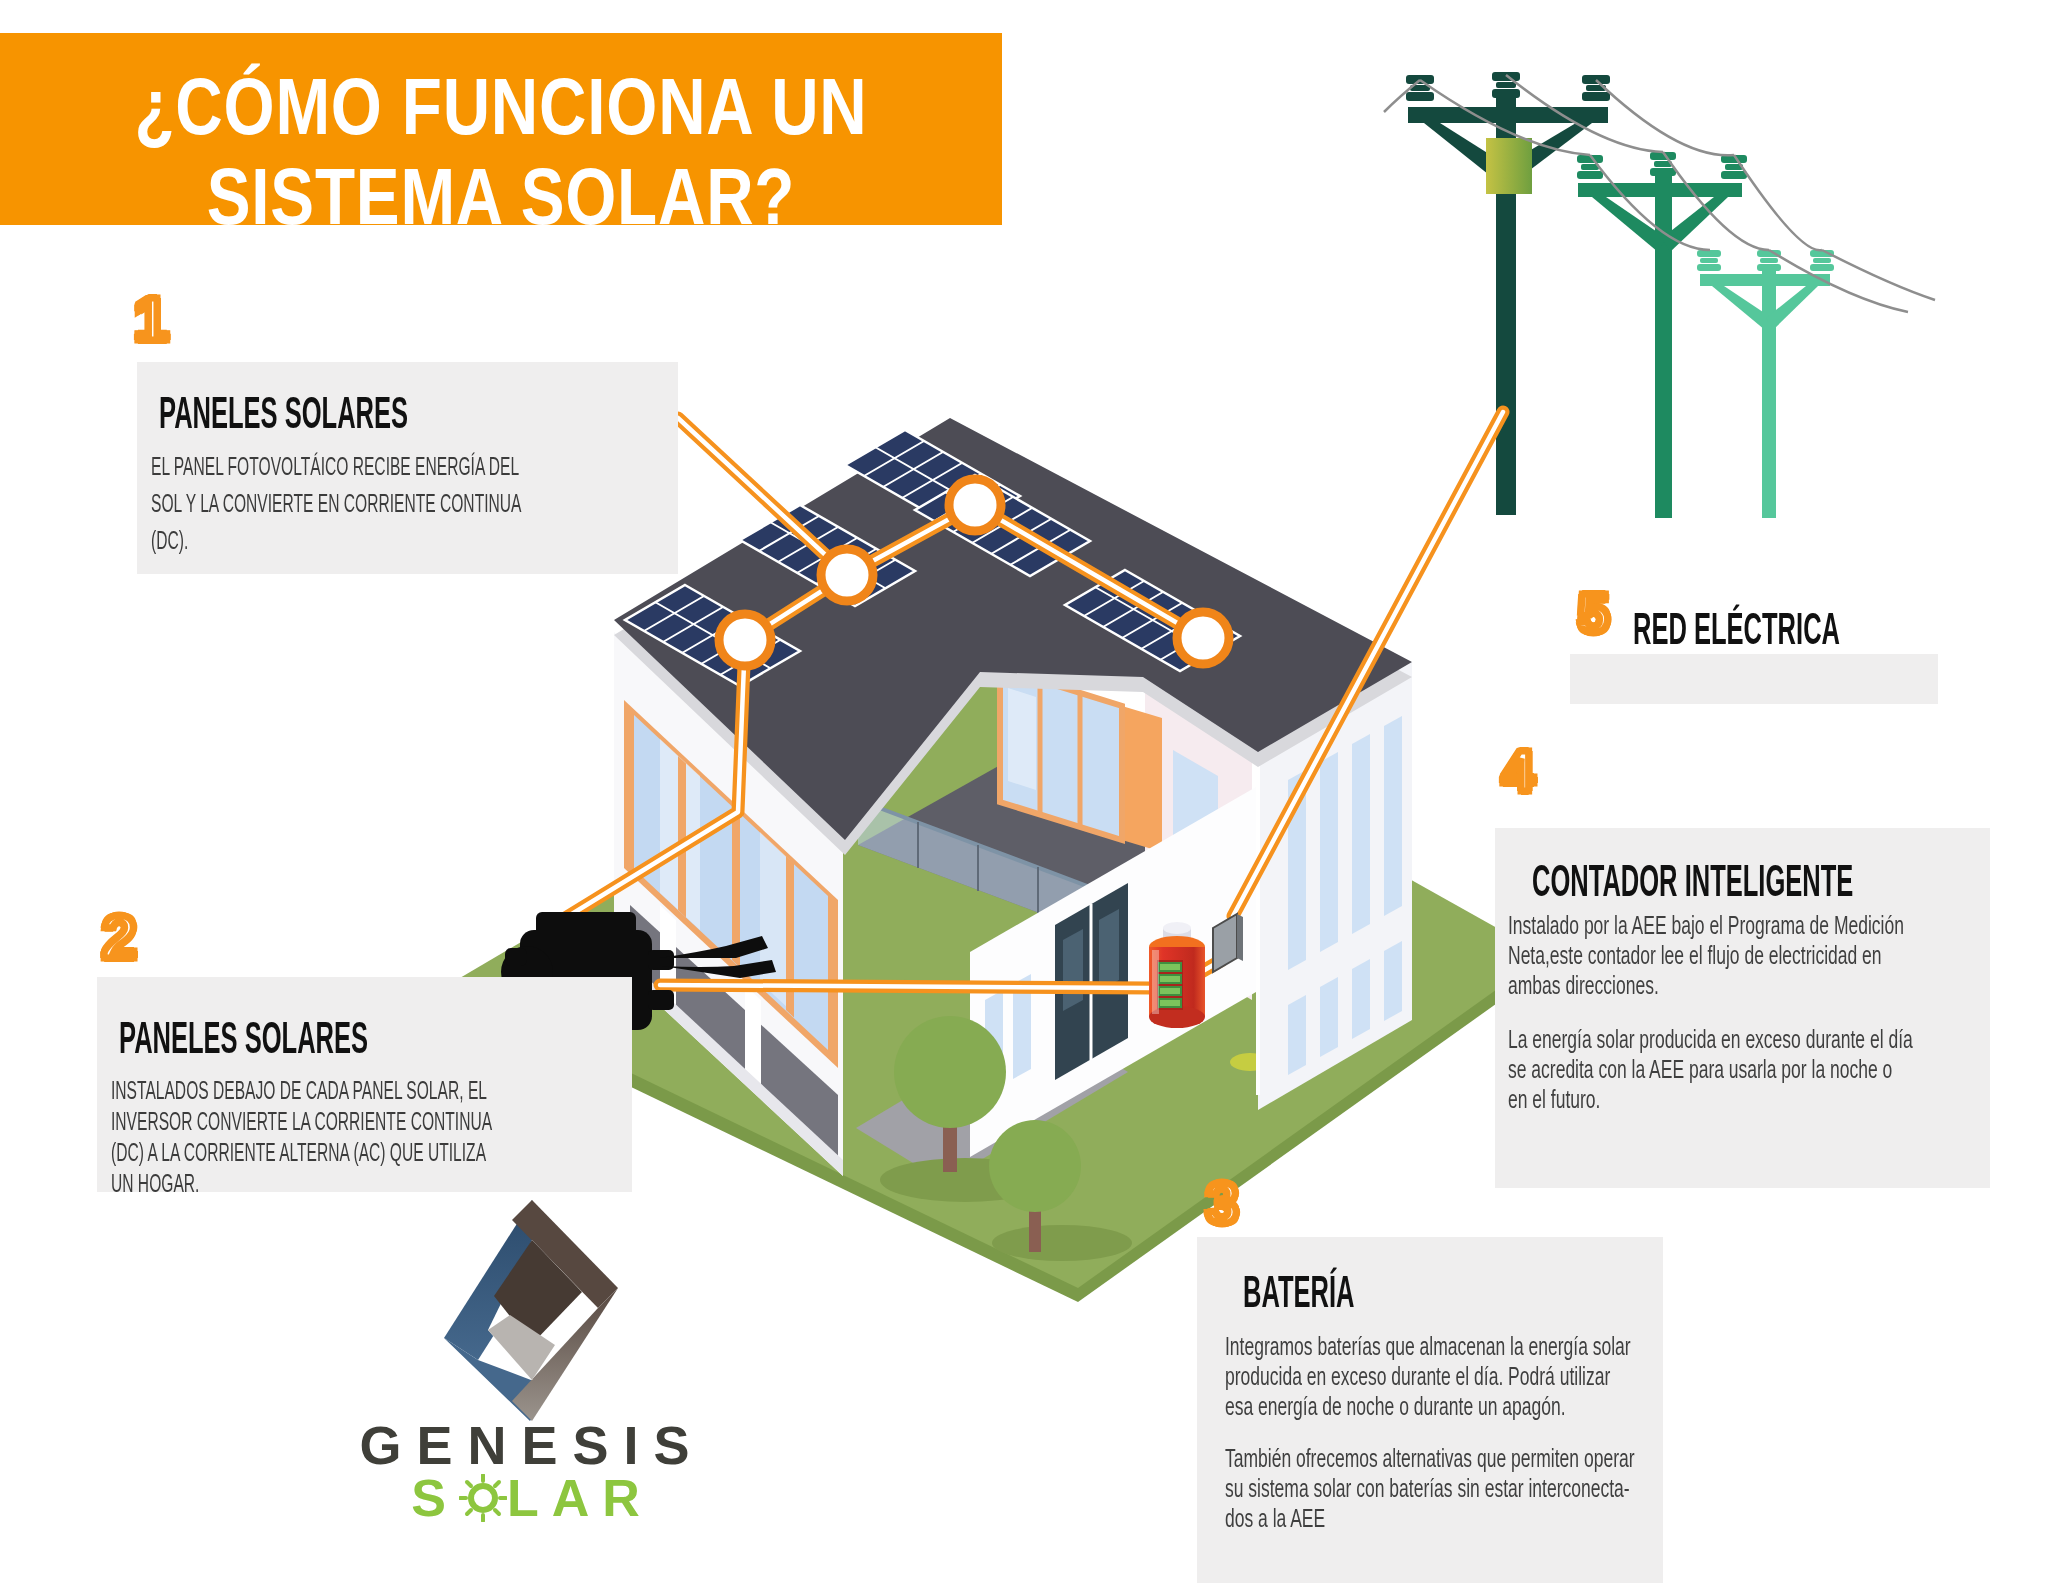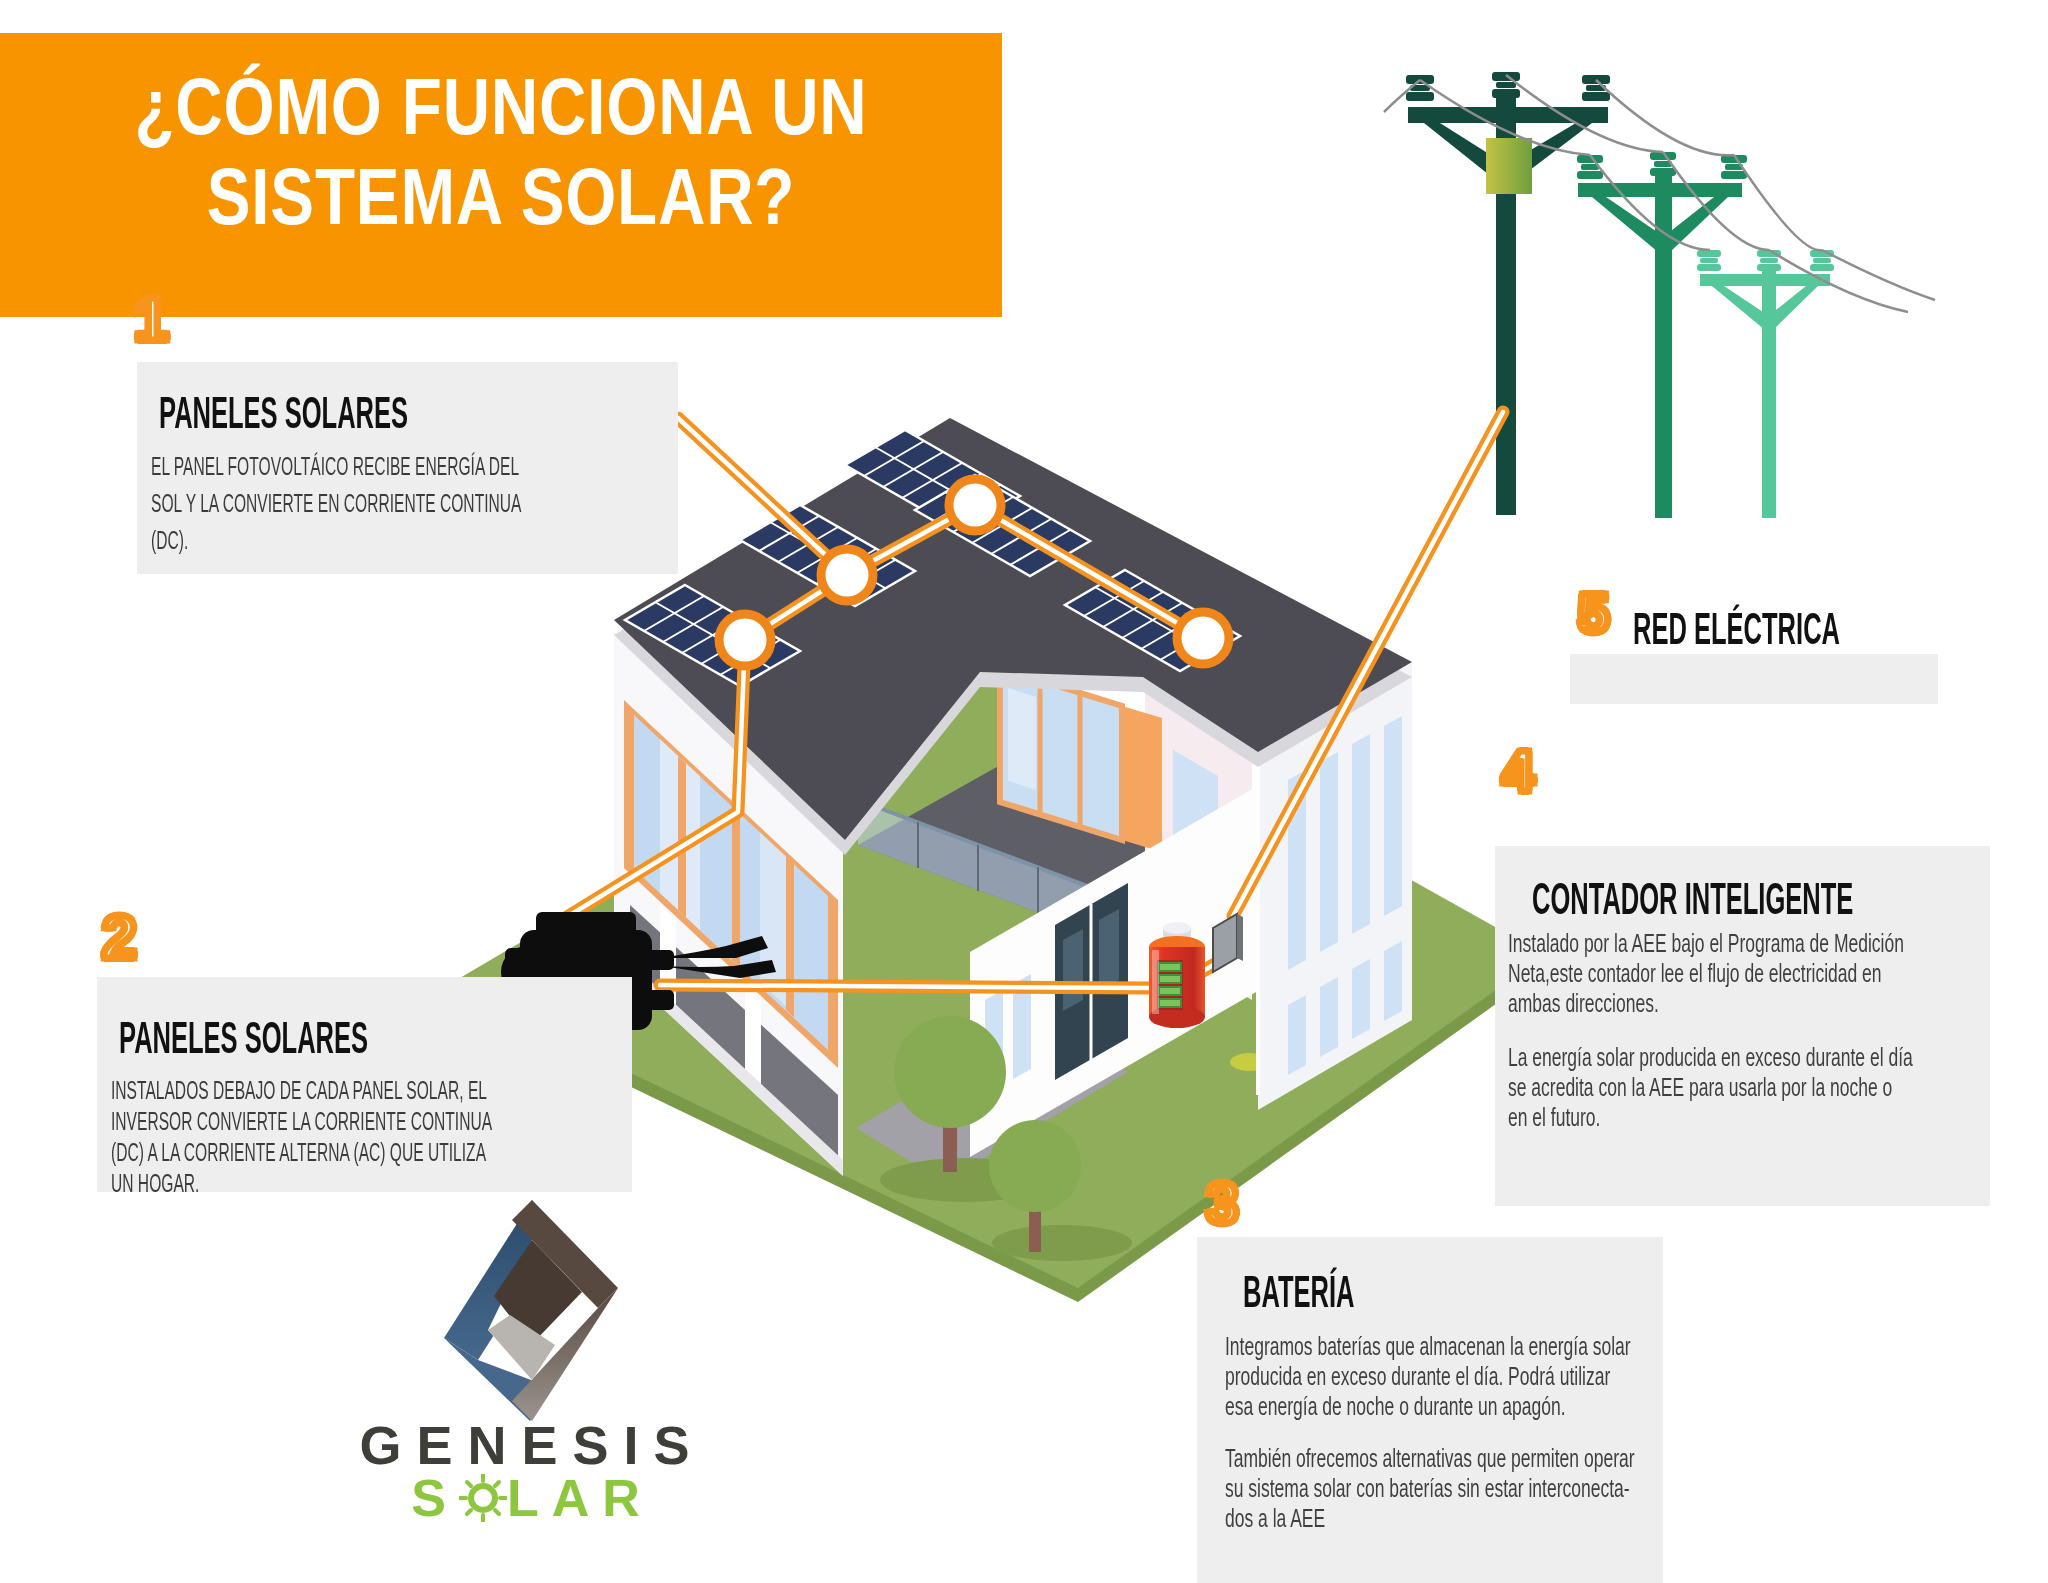--- a/index.html
+++ b/index.html
@@ -1,20 +1,20 @@
 <!DOCTYPE html>
 <html><head>
 <meta charset="utf-8">
 <style>
   html,body{margin:0;padding:0;background:#ffffff;}
   #stage{position:relative;width:2048px;height:1583px;background:#ffffff;overflow:hidden;
          font-family:"Liberation Sans",sans-serif;}
   .abs{position:absolute;}
   
-  #banner{left:0;top:33px;width:1002px;height:284px;background:#f79400;}
+  #banner{left:0;top:33px;width:1002px;height:192px;background:#f79400;}
   .banner-line{position:absolute;width:100%;text-align:center;color:#ffffff;font-weight:800;
       font-size:80px;letter-spacing:1px;transform:scaleX(0.82);transform-origin:50% 0;white-space:nowrap;}
   
   .gbox{background:#efeeee;margin-top:32px;}
   .num{color:#ffffff;font-weight:800;font-size:62px;line-height:62px;
        -webkit-text-stroke:7px #f7941d;
        text-shadow:-4px 0 #f7941d,4px 0 #f7941d,0 -4px #f7941d,0 4px #f7941d,
                    -3px -3px #f7941d,3px -3px #f7941d,-3px 3px #f7941d,3px 3px #f7941d;}
   .hd{color:#111111;font-weight:800;font-size:44px;white-space:nowrap;display:inline-block;
       transform:scaleX(0.58);transform-origin:0 0;letter-spacing:0px;}
@@ -342,21 +342,21 @@
     <div class="abs hd" style="left:46px;top:30px;">BATERÍA</div>
     <div class="abs body-sent" style="left:28px;top:94px;">Integramos baterías que almacenan la energía solar
 producida en exceso durante el día. Podrá utilizar
 esa energía de noche o durante un apagón.</div>
     <div class="abs body-sent" style="left:28px;top:206px;">También ofrecemos alternativas que permiten operar
 su sistema solar con baterías sin estar interconecta-
 dos a la AEE</div>
   </div>
 
   <div class="abs num" style="left:1502px;top:740px;font-size:58px;">4</div>
-  <div class="abs gbox" style="left:1495px;top:814px;width:495px;height:360px;">
+  <div class="abs gbox" style="left:1495px;top:796px;width:495px;height:360px;">
     <div class="abs hd" style="left:37px;top:28px;">CONTADOR INTELIGENTE</div>
     <div class="abs body-sent" style="left:13px;top:82px;">Instalado por la AEE bajo el Programa de Medición
 Neta,este contador lee el flujo de electricidad en
 ambas direcciones.</div>
     <div class="abs body-sent" style="left:13px;top:196px;">La energía solar producida en exceso durante el día
 se acredita con la AEE para usarla por la noche o
 en el futuro.</div>
   </div>
 
   <div class="abs gbox" style="left:1570px;top:622px;width:368px;height:50px;"></div>

